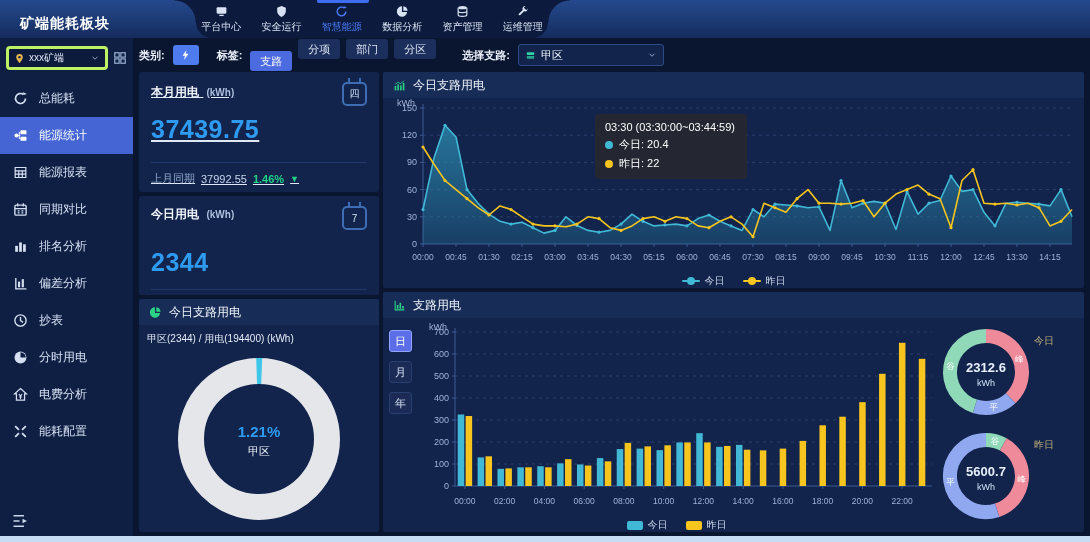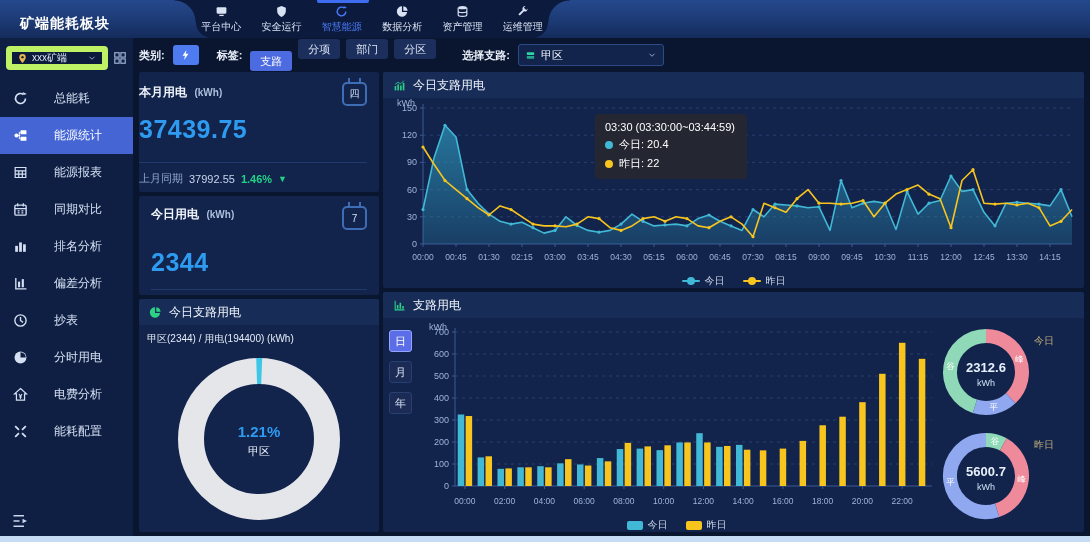--- a/index.html
+++ b/index.html
@@ -18,28 +18,28 @@
   .nav-item { position:relative; width:52px; height:38px; display:flex; flex-direction:column; align-items:center; justify-content:center; gap:2px;
     color:#d9e2f3; cursor:pointer; }
   .nav-item svg { width:13px; height:13px; }
   .nav-item .nav-label { font-size:10px; white-space:nowrap; }
   .nav-item.active { color:#4a79f5; }
   .nav-item.active::before { content:""; position:absolute; top:0; left:0; width:52px; height:3px; background:#3f6df0; border-radius:0 0 2px 2px; }
 
   
   .sidebar { position:absolute; top:38px; left:0; width:133px; bottom:6px; background:#0f1f44; z-index:4; }
   .site-row { display:flex; align-items:center; gap:5px; padding:8px 6px 6px 6px; }
-  .site-select { flex:1; display:flex; align-items:center; gap:4px; border:6px solid #bef264; border-radius:4px;
+  .site-select { flex:1; display:flex; align-items:center; gap:4px; border:3px solid #bef264; border-radius:4px;
     height:24px; padding:0 5px; background:#0c1a3c; cursor:pointer; }
   .site-select svg { width:11px; height:11px; color:#e8b64c; flex:none; }
   .site-select .site-name { flex:1; font-size:10px; color:#dfe8f5; white-space:nowrap; overflow:hidden; }
   .site-select .chev { width:10px; height:10px; color:#8fa5c8; flex:none; }
   .site-grid { width:14px; height:14px; color:#9db3d6; cursor:pointer; flex:none; }
   .menu { margin-top:4px; }
-  .menu-item { display:flex; align-items:center; height:37px; padding-left:13px; gap:26px; font-size:12px; color:#d5e0f2; cursor:pointer; }
+  .menu-item { display:flex; align-items:center; height:37px; padding-left:13px; gap:11px; font-size:12px; color:#d5e0f2; cursor:pointer; }
   .menu-item svg { width:15px; height:15px; flex:none; }
   .menu-item.active { background:#4565d4; color:#ffffff; }
   .collapse-btn { position:absolute; left:12px; bottom:8px; width:18px; height:14px; color:#c9d6ec; cursor:pointer; }
 
   
   .main { position:absolute; left:133px; top:38px; right:0; bottom:6px; background:#0a1630; padding:4px 6px; }
   .filter-bar { height:26px; display:flex; align-items:center; gap:8px; margin-bottom:4px; }
   .f-label { font-size:11px; font-weight:bold; color:#e9eff9; }
   .bolt-btn { width:26px; height:20px; border-radius:3px; background:#4f7bf0; display:flex; align-items:center; justify-content:center; cursor:pointer; }
   .bolt-btn svg { width:12px; height:12px; color:#ffffff; }
@@ -50,21 +50,21 @@
     display:flex; align-items:center; gap:5px; padding:0 6px; cursor:pointer; }
   .branch-select svg.cube { width:11px; height:11px; color:#2ed3a3; flex:none; }
   .branch-select .bval { flex:1; font-size:11px; color:#eef3fb; }
   .branch-select .chev { width:10px; height:10px; color:#8fa5c8; flex:none; }
 
   .content { display:flex; gap:4px; height:460px; }
   .col-left { width:240px; display:flex; flex-direction:column; gap:4px; }
   .col-right { flex:1; display:flex; flex-direction:column; gap:4px; }
 
   .card { background:#12244c; border-radius:2px; position:relative; }
-  .stat-card1 { height:124px; padding:10px 12px 0 0; }
+  .stat-card1 { height:124px; padding:10px 12px 0 12px;text-decoration:underline; }
   .stat-card2 { height:102px; padding:8px 12px 0 12px; }
   .stat-title { font-size:12px; font-weight:bold; color:#f0f4fb; }
   .stat-unit { font-size:10px; font-weight:bold; color:#aebfdd; margin-left:3px; }
   .cal-icon { position:absolute; right:12px; top:10px; width:25px; height:24px; border:2px solid #3f6db5; border-radius:5px;
     color:#cfe0f4; font-size:10px; display:flex; align-items:center; justify-content:center; }
   .cal-icon::before, .cal-icon::after { content:""; position:absolute; top:-6px; width:2px; height:6px; background:#3f6db5; }
   .cal-icon::before { left:4px; } .cal-icon::after { right:4px; }
   .stat-value { font-size:25px; font-weight:bold; color:#2e9bf0; letter-spacing:0.5px; }
   .stat-card1 .stat-value { margin-top:14px; } .stat-card2 .stat-value { margin-top:25px; }
   .stat-divider { height:1px; background:#22396b; } 

